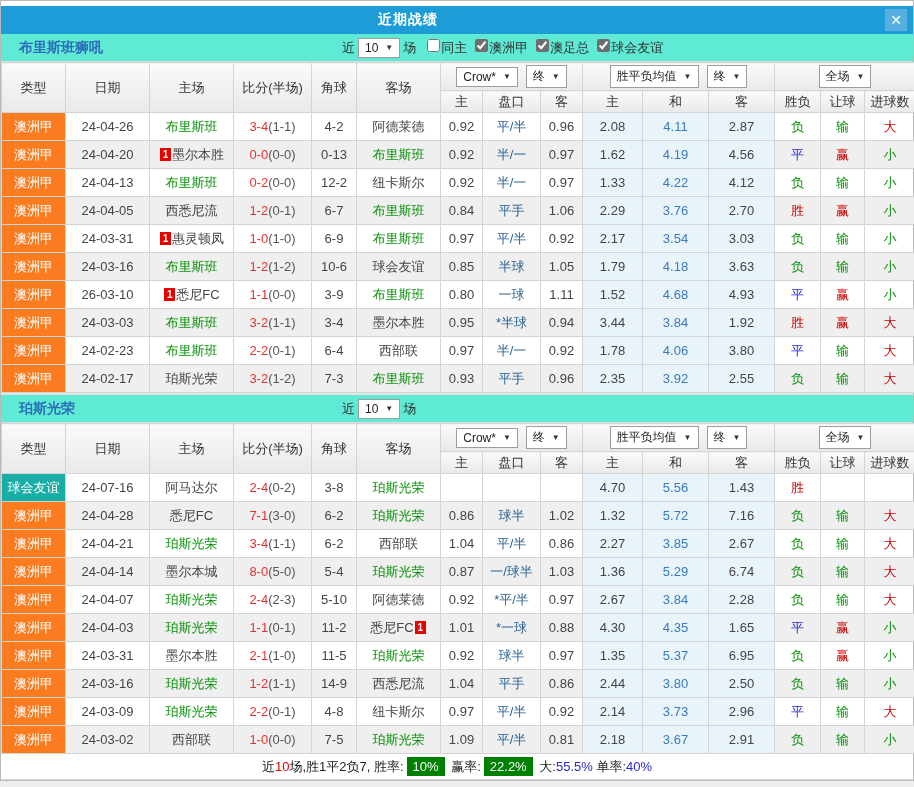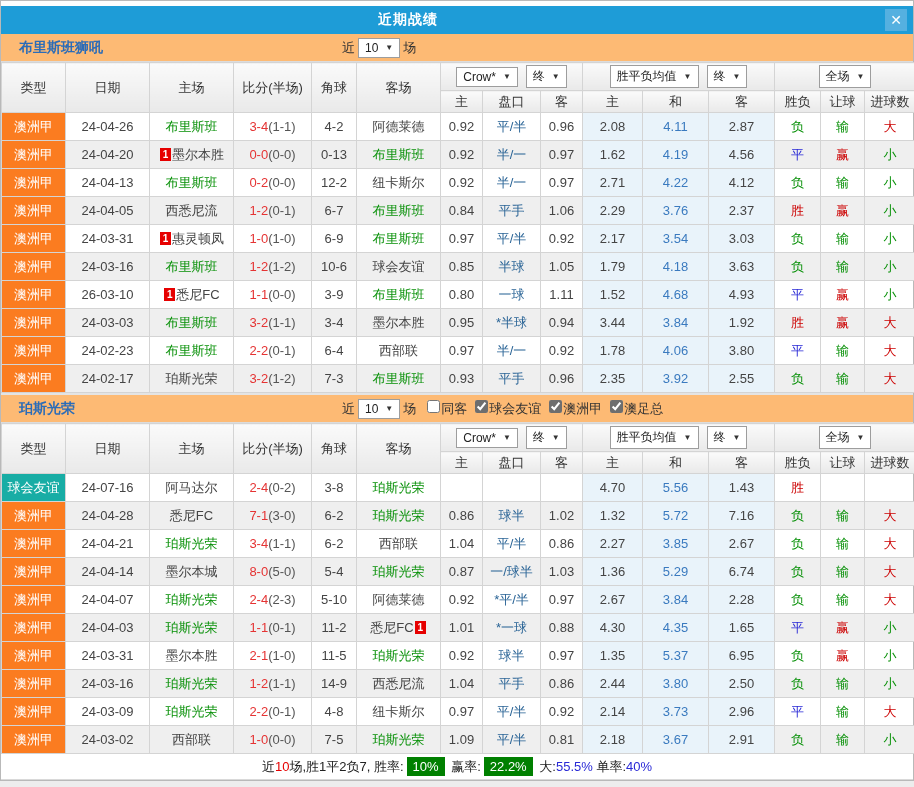--- a/index.html
+++ b/index.html
@@ -5,21 +5,21 @@
   html,body{margin:0;padding:0;background:#ededed;font-family:"Liberation Sans","DejaVu Sans",sans-serif;}
   .panel{width:912px;margin:0 auto;border:1px solid #b9b9b9;background:#fff;}
   .topstrip{height:5px;background:#fdfdfd;}
   .titlebar{height:28px;background:#1e9cd7;position:relative;display:flex;align-items:center;justify-content:center;color:#fff;}
   .title{font-weight:bold;font-size:14px;letter-spacing:1px;}
   .radio-group{display:flex;align-items:center;font-size:13px;margin-left:4px;}
   .radio-group label{display:flex;align-items:center;margin-left:6px;cursor:pointer;margin-top:48px;}
   .radio-group input{width:12px;height:12px;margin:0 3px 0 0;accent-color:#2b2b2b;}
   .close-btn{position:absolute;right:6px;top:3px;width:22px;height:22px;background:#55b0e0;color:#fff;
              text-align:center;line-height:22px;font-size:14px;font-weight:bold;cursor:pointer;}
-  .band{height:27px;position:relative;display:flex;align-items:center;background:#fdba74;border-bottom:1px solid #dcdcdc;}
+  .band{height:27px;position:relative;display:flex;align-items:center;background:#5eead4;border-bottom:1px solid #dcdcdc;}
   .band.second{border-top:2px solid #e4e4e4;}
   .team{color:#2b6cb8;font-weight:bold;font-size:14px;margin-left:18px;}
   .filter{position:absolute;left:338px;display:flex;align-items:center;font-size:13px;color:#333;}
   .filter .txt{margin:0 3px;}
   .filter input[type=checkbox]{width:13px;height:13px;margin:0 1px 0 8px;accent-color:#6e6e6e;}
   .filter .cb-label{margin-right:0;}
   .sel{display:inline-flex;align-items:center;gap:7px;border:1px solid #9d9d9d;background:#fff;
        padding:2px 6px;font-size:12px;color:#222;cursor:pointer;white-space:nowrap;}
   .sel .arr{font-size:8px;color:#333;}
   table{border-collapse:collapse;table-layout:fixed;width:100%;}
@@ -70,20 +70,21 @@
   <div class="section">
     <div class="band">
       <span class="team">布里斯班狮吼</span>
       <span class="filter">
         <span class="txt">近</span>
         <span class="sel">
           <span>10</span>
           <span class="arr">▼</span>
         </span>
         <span class="txt">场</span>
+        <span class="checks"><input type="checkbox" style=""><span class="cb-label">同主</span><input type="checkbox" checked="" style=""><span class="cb-label">澳洲甲</span><input type="checkbox" checked="" style=""><span class="cb-label">澳足总</span><input type="checkbox" checked="" style=""><span class="cb-label">球会友谊</span></span>
       </span>
     </div>
 
     <table>
       <colgroup>
         <col style="width:64px">
           <col style="width:84px">
           <col style="width:84px">
           <col style="width:78px">
         <col style="width:45px">
@@ -189,40 +190,40 @@
           <tr>
     <td class="type-league">澳洲甲</td>
     <td>24-04-13</td>
     <td><span class="focus">布里斯班</span></td>
     <td><span class="ft">0-2</span><span class="ht">(0-0)</span></td>
     <td>12-2</td>
     <td><span>纽卡斯尔</span></td>
     <td>0.92</td>
     <td class="handicap">半/一</td>
     <td>0.97</td>
-    <td class="avg">2.71</td>
+    <td class="avg">1.33</td>
     <td class="avg mid">4.22</td>
     <td class="avg">4.12</td>
     <td style="color: rgb(7, 144, 7);">负</td>
     <td style="color: rgb(7, 144, 7);">输</td>
     <td style="color: rgb(7, 144, 7);">小</td>
   </tr>
           <tr class="alt">
     <td class="type-league">澳洲甲</td>
     <td>24-04-05</td>
     <td><span>西悉尼流</span></td>
     <td><span class="ft">1-2</span><span class="ht">(0-1)</span></td>
     <td>6-7</td>
     <td><span class="focus">布里斯班</span></td>
     <td>0.84</td>
     <td class="handicap">平手</td>
     <td>1.06</td>
     <td class="avg">2.29</td>
     <td class="avg mid">3.76</td>
-    <td class="avg">2.37</td>
+    <td class="avg">2.70</td>
     <td style="color: rgb(204, 0, 0);">胜</td>
     <td style="color: rgb(204, 0, 0);">赢</td>
     <td style="color: rgb(7, 144, 7);">小</td>
   </tr>
           <tr>
     <td class="type-league">澳洲甲</td>
     <td>24-03-31</td>
     <td><span class="b1">1</span><span>惠灵顿凤</span></td>
     <td><span class="ft">1-0</span><span class="ht">(1-0)</span></td>
     <td>6-9</td>
@@ -329,21 +330,20 @@
   <div class="section">
     <div class="band second">
       <span class="team">珀斯光荣</span>
       <span class="filter">
         <span class="txt">近</span>
         <span class="sel">
           <span>10</span>
           <span class="arr">▼</span>
         </span>
         <span class="txt">场</span>
-        <span class="checks"><input type="checkbox" style=""><span class="cb-label">同客</span><input type="checkbox" checked="" style=""><span class="cb-label">球会友谊</span><input type="checkbox" checked="" style=""><span class="cb-label">澳洲甲</span><input type="checkbox" checked="" style=""><span class="cb-label">澳足总</span></span>
       </span>
     </div>
 
     <table>
       <colgroup>
         <col style="width:64px">
           <col style="width:84px">
           <col style="width:84px">
           <col style="width:78px">
         <col style="width:45px">

